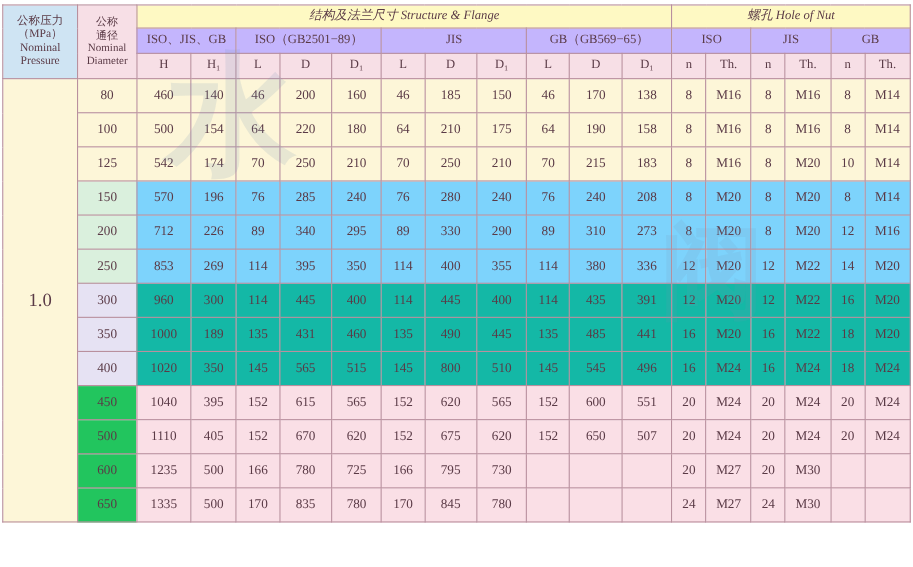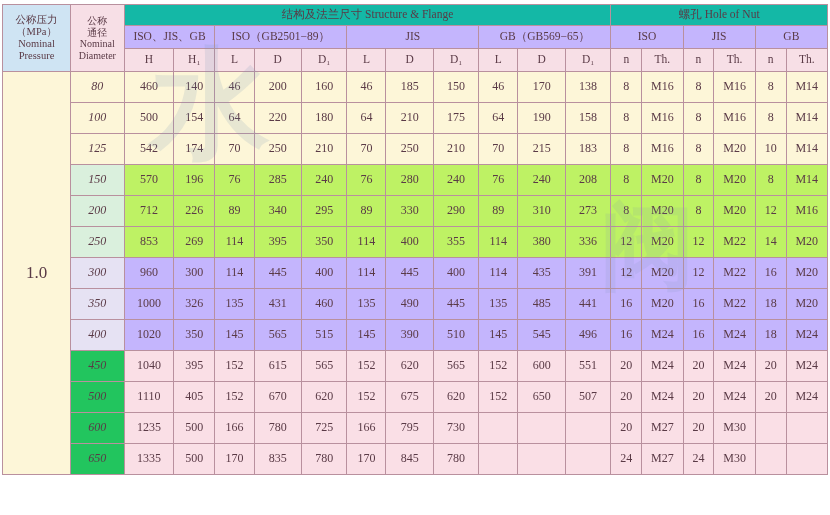--- a/index.html
+++ b/index.html
@@ -30,24 +30,25 @@
     border: 1px solid #b9909e;
     text-align: center;
     vertical-align: middle;
     padding: 0;
     font-weight: normal;
     line-height: 1.15;
     white-space: nowrap;
   }
   
   .h-main {
-    background: #14b8a6;
+    background: #fef9c3;
     font-size: 11.5px;
     height: 20px;
     color: #5a3a46;
+    font-style: italic;
   }
   .h-sub {
     background: #c4b5fd;
     font-size: 11.5px;
     height: 22px;
   }
   .h-col {
     background: #f7dfe6;
     font-size: 11.5px;
     height: 22px;
@@ -64,26 +65,25 @@
     line-height: 1.25;
     padding: 2px 1px;
   }
   .np-cell {
     background: #cfe4f3;
     font-size: 17px;
   }
   .nd-cell {
     font-size: 12px;
     height: 30px;
-    font-style: italic;
   }
   
   .band-y td { background: #fdf6d8; }
-  .band-g td { background: #bef264; }
-  .band-p td { background: #c4b5fd; }
+  .band-g td { background: #7dd3fc; }
+  .band-p td { background: #14b8a6; }
   .band-r td { background: #fadfe6; }
 
   .nd-cell.b-y { background: #fdf6d8; }
   .nd-cell.b-g { background: #daf0dd; }
   .nd-cell.b-p { background: #e6e2f3; }
   .nd-cell.b-r { background: #22c55e; }
 
   .cell { font-size: 12px; height: 30px; }
   .watermark {
     position: absolute;
@@ -323,21 +323,21 @@
           <td class="cell">12</td>
           <td class="cell">M20</td>
           <td class="cell">12</td>
           <td class="cell">M22</td>
           <td class="cell">16</td>
           <td class="cell">M20</td>
         </tr>
         <tr class="band-p">
           <td class="nd-cell b-p">350</td>
           <td class="cell">1000</td>
-          <td class="cell">326</td>
+          <td class="cell">189</td>
           <td class="cell">135</td>
           <td class="cell">431</td>
           <td class="cell">460</td>
           <td class="cell">135</td>
           <td class="cell">490</td>
           <td class="cell">445</td>
           <td class="cell">135</td>
           <td class="cell">485</td>
           <td class="cell">441</td>
           <td class="cell">16</td>
@@ -348,21 +348,21 @@
           <td class="cell">M20</td>
         </tr>
         <tr class="band-p">
           <td class="nd-cell b-p">400</td>
           <td class="cell">1020</td>
           <td class="cell">350</td>
           <td class="cell">145</td>
           <td class="cell">565</td>
           <td class="cell">515</td>
           <td class="cell">145</td>
-          <td class="cell">390</td>
+          <td class="cell">800</td>
           <td class="cell">510</td>
           <td class="cell">145</td>
           <td class="cell">545</td>
           <td class="cell">496</td>
           <td class="cell">16</td>
           <td class="cell">M24</td>
           <td class="cell">16</td>
           <td class="cell">M24</td>
           <td class="cell">18</td>
           <td class="cell">M24</td>

